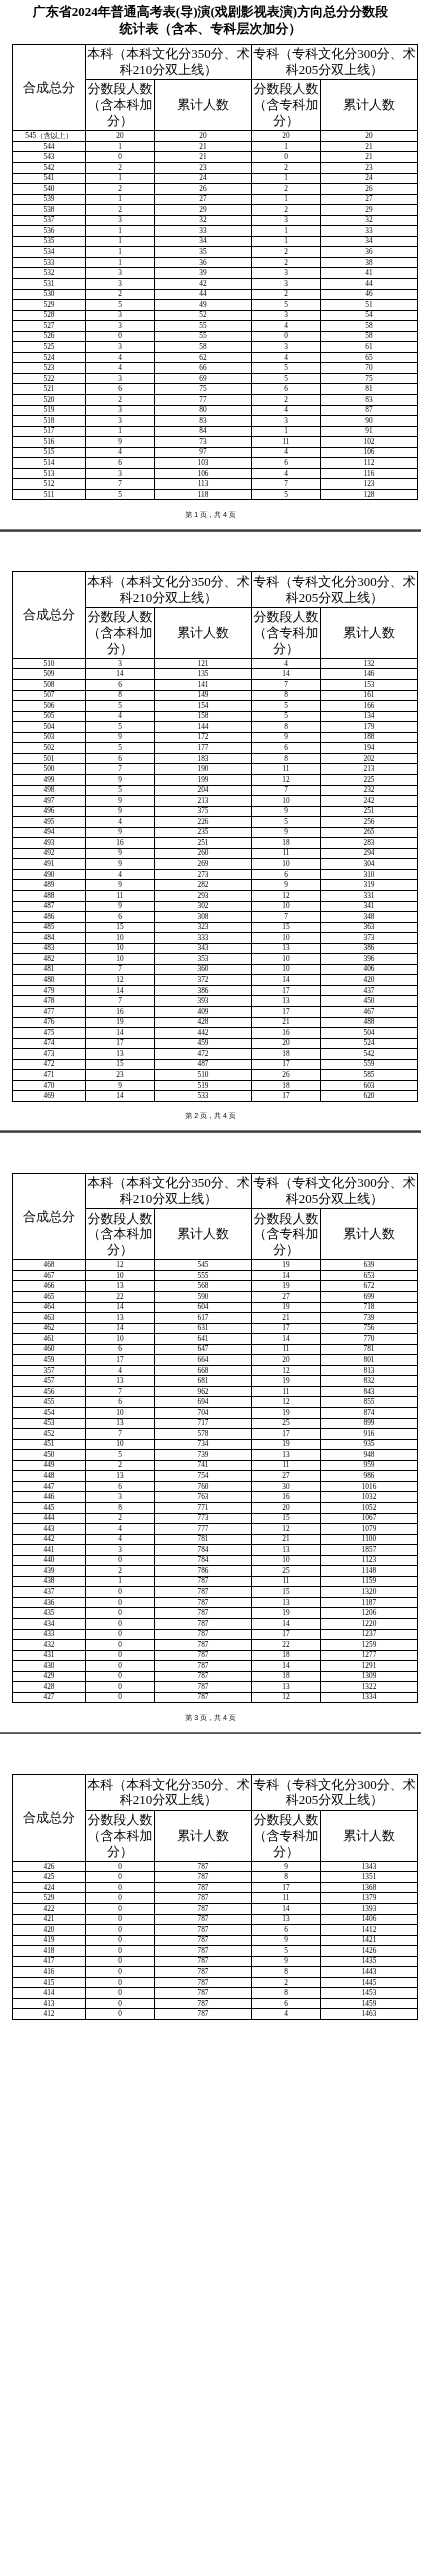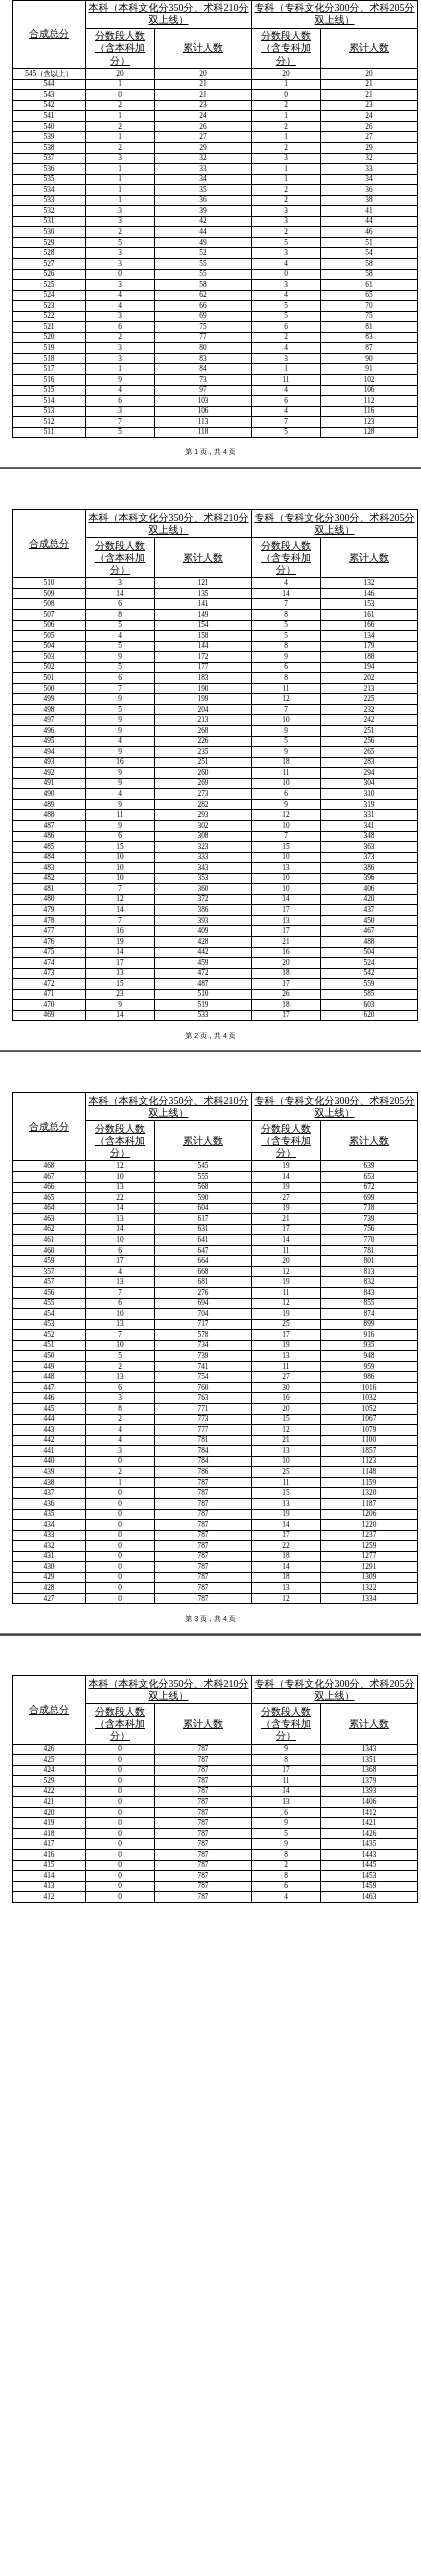--- a/index.html
+++ b/index.html
@@ -57,24 +57,23 @@
     border: 0.7px solid #000000;
     text-align: center;
     vertical-align: middle;
     font-size: 7.3px;
     line-height: 1.12;
     padding: 0.7px 0.7px;
     font-family: "Liberation Serif", "DejaVu Serif", serif;
   }
   table.scoretable th {
     font-weight: normal;
-    font-size: 10px;
+    font-size: 13px;
     line-height: 1.22;
     padding: 1.3px 0.7px;
-    text-decoration: underline;
   }
   table.scoretable th.grp {
     height: 22.4px;
   }
   table.scoretable th.sub {
     height: 20px;
   }
   table.scoretable th.rowhead {
     height: 42px;
   }
@@ -91,20 +90,21 @@
     padding: 9.2px 0 5.3px 0;
   }
   .tall-gap { height: 36px; }
 </style>
 </head>
 <body>
 
 <div class="doc">
 
   <div class="page">
+    <h1 class="doc-title">广东省2024年普通高考表(导)演(戏剧影视表演)方向总分分数段统计表（含本、专科层次加分）</h1>
 
     <table class="scoretable">
       <colgroup>
         <col class="c-score">
           <col class="c-seg">
           <col class="c-cum">
           <col class="c-seg">
           <col class="c-cum">
       </colgroup>
       <thead>
@@ -494,21 +494,21 @@
           <tr>
             <td>497</td>
             <td>9</td>
             <td>213</td>
             <td>10</td>
             <td>242</td>
           </tr>
           <tr>
             <td>496</td>
             <td>9</td>
-            <td>268</td>
+            <td>375</td>
             <td>9</td>
             <td>251</td>
           </tr>
           <tr>
             <td>495</td>
             <td>4</td>
             <td>226</td>
             <td>5</td>
             <td>256</td>
           </tr>
@@ -807,21 +807,21 @@
           <tr>
             <td>457</td>
             <td>13</td>
             <td>681</td>
             <td>19</td>
             <td>832</td>
           </tr>
           <tr>
             <td>456</td>
             <td>7</td>
-            <td>276</td>
+            <td>962</td>
             <td>11</td>
             <td>843</td>
           </tr>
           <tr>
             <td>455</td>
             <td>6</td>
             <td>694</td>
             <td>12</td>
             <td>855</td>
           </tr>

